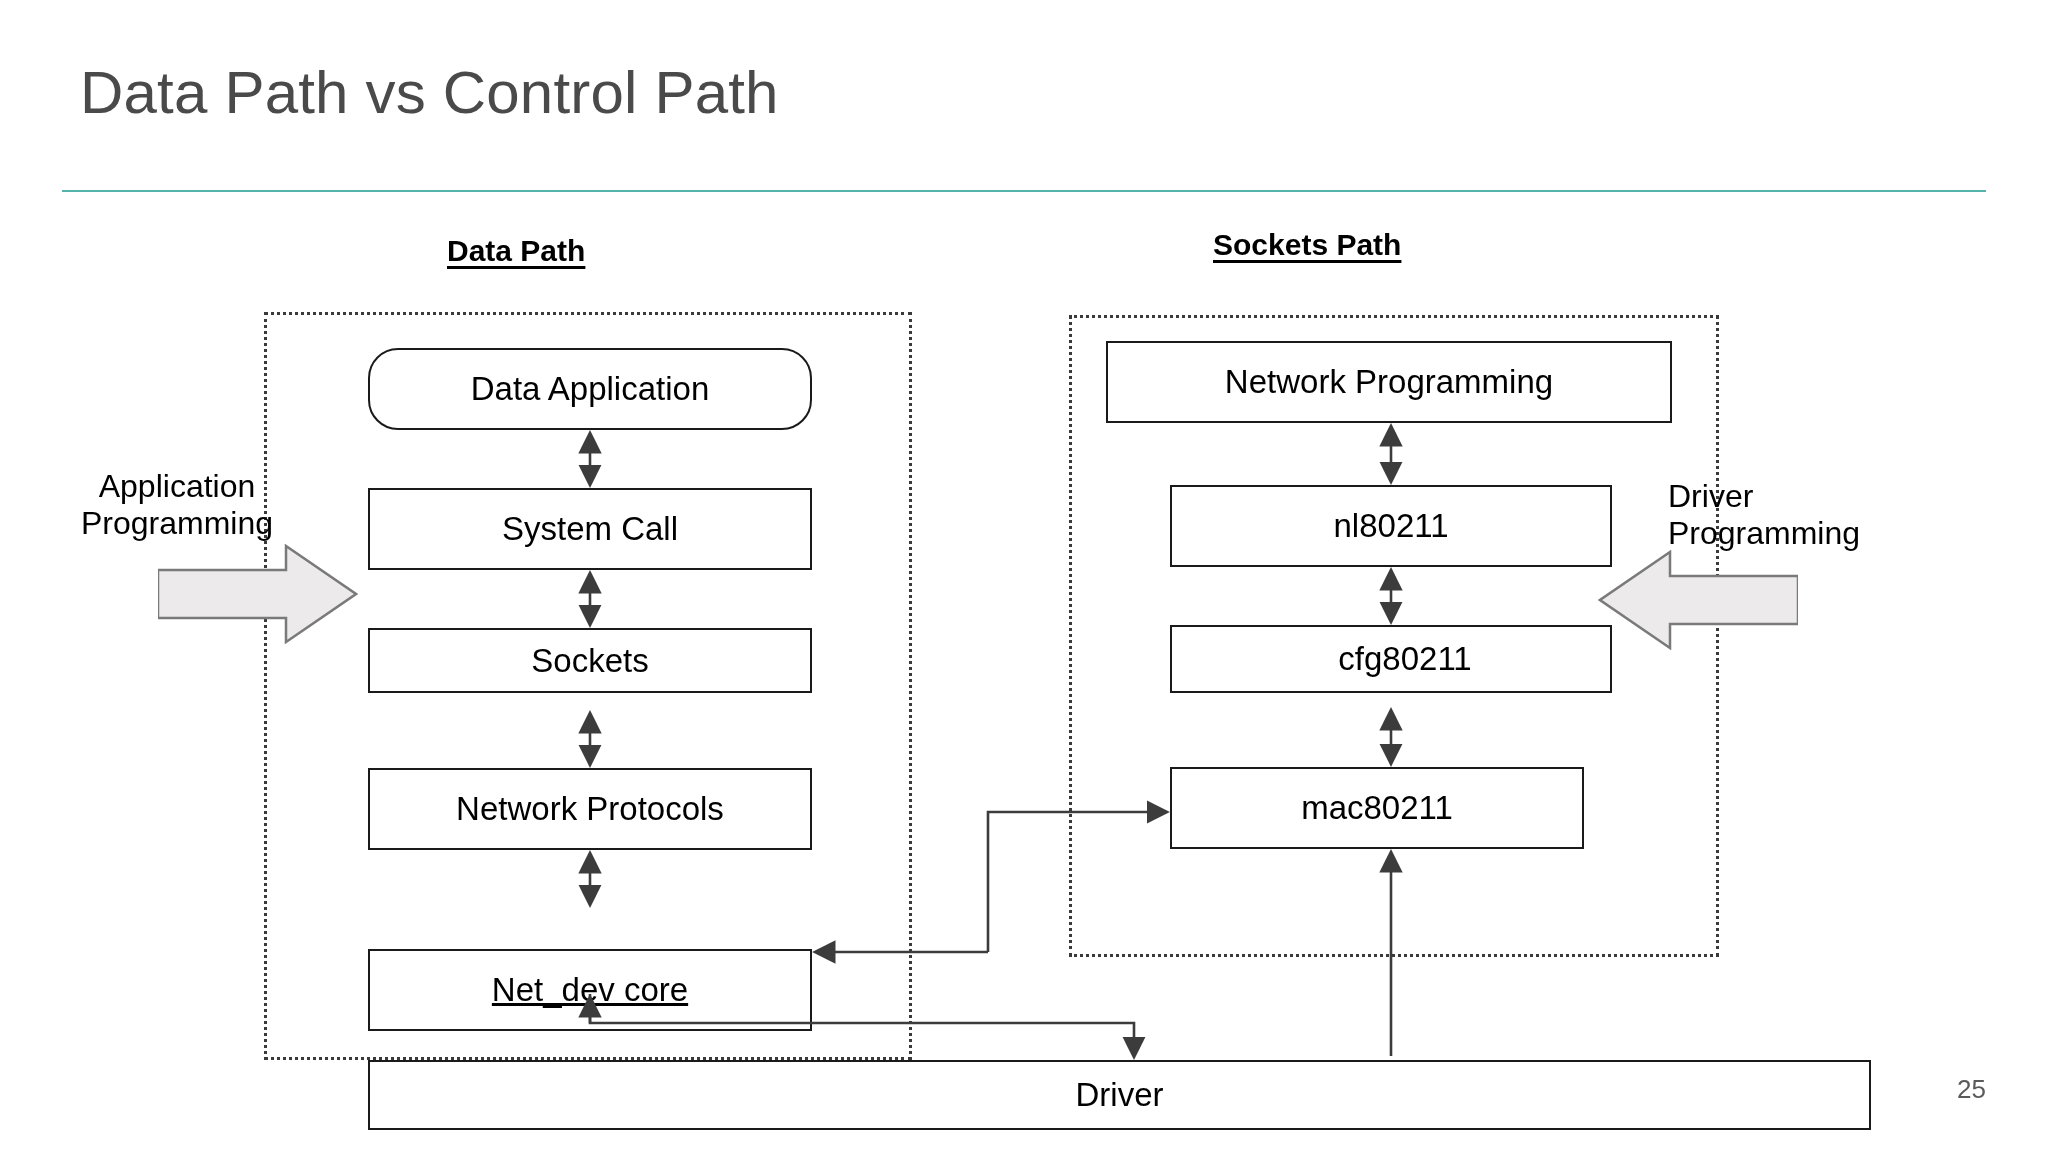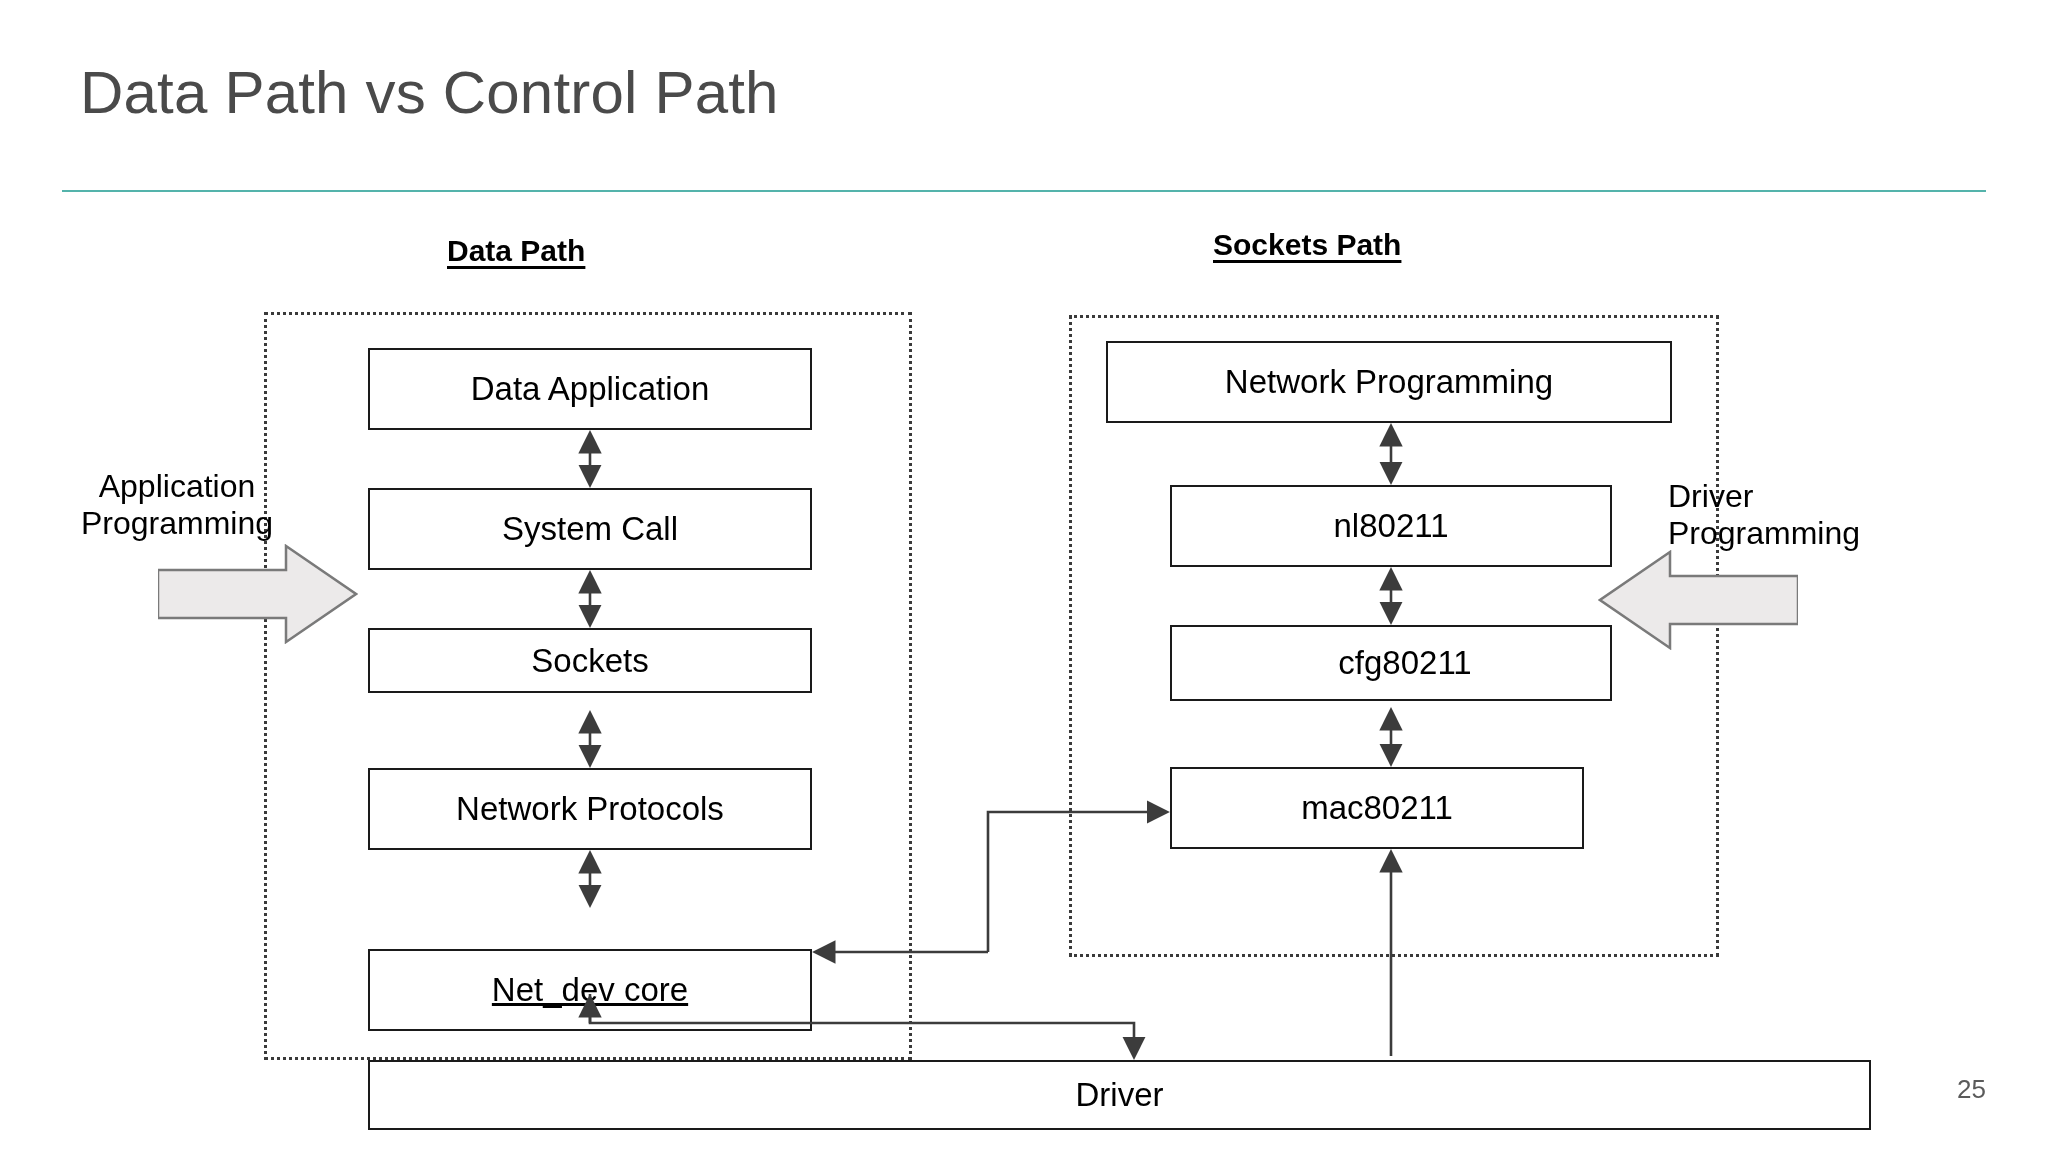--- a/index.html
+++ b/index.html
@@ -73,30 +73,30 @@
     border: 2px solid #1a1a1a;
     display: flex;
     align-items: center;
     justify-content: center;
     font-size: 33px;
     color: #000000;
     white-space: nowrap;
   }
 
   
-  #box-data-application { left: 368px; top: 348px;  width: 444px; height: 82px; }
+  #box-data-application { left: 368px; top: 348px;  width: 444px; height: 82px; border-radius: 30px; }
   #box-system-call      { left: 368px; top: 488px;  width: 444px; height: 82px; }
   #box-sockets          { left: 368px; top: 628px;  width: 444px; height: 65px; }
   #box-network-protocols{ left: 368px; top: 768px;  width: 444px; height: 82px; }
   #box-net-dev-core     { left: 368px; top: 949px;  width: 444px; height: 82px; text-decoration: underline; }
 
   
   #box-network-application { left: 1106px; top: 341px; width: 566px; height: 82px; }
   #box-nl80211   { left: 1170px; top: 485px; width: 442px; height: 82px; }
-  #box-cfg80211  { left: 1170px; top: 625px; width: 442px; height: 76px; padding-left: 28px; }
+  #box-cfg80211  { left: 1170px; top: 625px; width: 442px; height: 68px; padding-left: 28px; }
   #box-mac80211  { left: 1170px; top: 767px; width: 414px; height: 82px; }
 
   
   #box-driver {
     left: 368px; top: 1060px;
     width: 1503px; height: 70px;
     font-size: 33px;
   }
 
   

